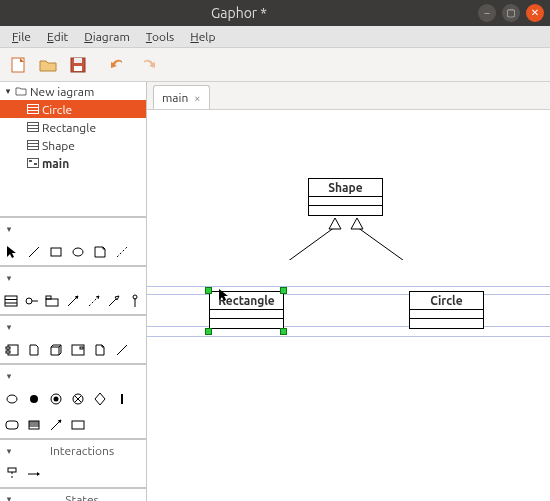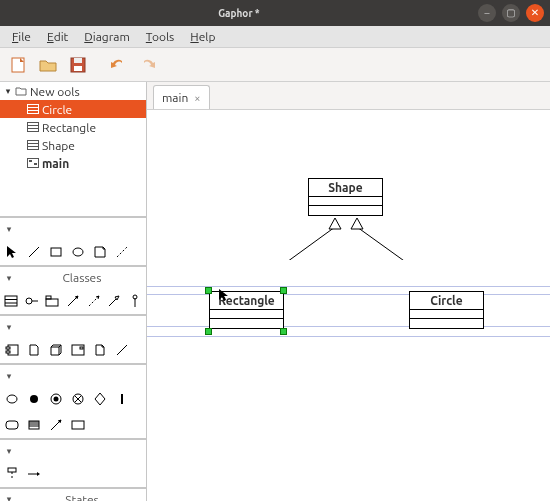--- a/index.html
+++ b/index.html
@@ -1,19 +1,19 @@
 <!DOCTYPE html>
 <html><head>
 <meta charset="utf-8">
 <style>
   * { box-sizing: border-box; margin: 0; padding: 0; font-family: Ubuntu, "Segoe UI", Arial, sans-serif; }
   html, body { width: 550px; height: 501px; overflow: hidden; background: #fff; font-size: 12px; color: #333; }
   
   .titlebar { height: 26px; background: #3c3a39; color: #ddd; display: flex; align-items: center; padding: 0 6px; }
-  .titlebar .title { flex: 1; text-align: center; font-weight: bold; font-size: 10px; }
+  .titlebar .title { flex: 1; text-align: center; font-weight: normal; font-size: 14px; }
   .titlebar .win-btn { width: 18px; height: 18px; border-radius: 50%; margin-left: 6px; display: flex; align-items: center; justify-content: center; font-size: 10px; line-height: 1; }
   .close-btn { background: #e95420; color: #fff; }
   .min-btn, .max-btn { background: #55524f; color: #ccc; }
   
   .menubar { height: 22px; border-bottom: 1px solid #d0d0d0; display: flex; align-items: center; padding: 0 4px; background: #e5e5e5; }
   .menubar .menu-item { padding: 2px 8px; cursor: default; }
   .menubar .menu-item .ul { text-decoration: underline; }
   
   .toolbar { height: 34px; border-bottom: 1px solid #d0d0d0; display: flex; align-items: center; padding: 2px 4px; gap: 2px; background: #f5f3f2; }
   .tbtn { width: 28px; height: 28px; display: flex; align-items: center; justify-content: center; border-radius: 3px; }
@@ -105,21 +105,21 @@
   <div class="left">
 
     <div class="tree">
       <div class="tree-row">
         <span class="twist">▾</span>
         <span class="ticon">
           <svg width="12" height="12">
               <path d="M1 3h4l1 1h5v6H1z" fill="none" stroke="#666"></path>
             </svg>
         </span>
-        <span>New ools</span>
+        <span>New iagram</span>
       </div>
       <div class="tree-row lvl1 selected">
         <span class="twist"></span>
         <span class="ticon">
             <svg width="12" height="10">
               <rect x="0.5" y="0.5" width="11" height="9" fill="none" stroke="#fff"></rect>
               <line x1="0.5" y1="3.5" x2="11.5" y2="3.5" stroke="#fff"></line>
               <line x1="0.5" y1="6.5" x2="11.5" y2="6.5" stroke="#fff"></line>
             </svg>
           </span>
@@ -196,21 +196,20 @@
             <svg width="14" height="14">
               <line x1="2" y1="12" x2="12" y2="2" stroke="#000" stroke-dasharray="2 2"></line>
             </svg>
           </span>
       </div>
     </div>
 
     <div class="pal">
       <div class="pal-head">
           <span class="tw">▾</span>
-          <span class="lbl">Classes</span>
         </div>
       <div class="pal-row">
         <span class="pcell">
             <svg width="14" height="12">
               <rect x="1" y="1" width="12" height="10" fill="none" stroke="#000"></rect>
               <line x1="1" y1="4.5" x2="13" y2="4.5" stroke="#000"></line>
               <line x1="1" y1="8" x2="13" y2="8" stroke="#000"></line>
             </svg>
           </span>
         <span class="pcell">
@@ -357,20 +356,21 @@
             <svg width="14" height="10">
               <rect x="1" y="1" width="12" height="8" fill="none" stroke="#000"></rect>
             </svg>
           </span>
       </div>
     </div>
 
     <div class="pal">
       <div class="pal-head">
           <span class="tw">▾</span>
+          <span class="lbl">Interactions</span>
         </div>
       <div class="pal-row">
         <span class="pcell">
             <svg width="14" height="14">
               <rect x="3" y="1" width="8" height="4" fill="none" stroke="#000"></rect>
               <line x1="7" y1="5" x2="7" y2="13" stroke="#000" stroke-dasharray="2 2"></line>
             </svg>
           </span>
         <span class="pcell">
             <svg width="14" height="14">

